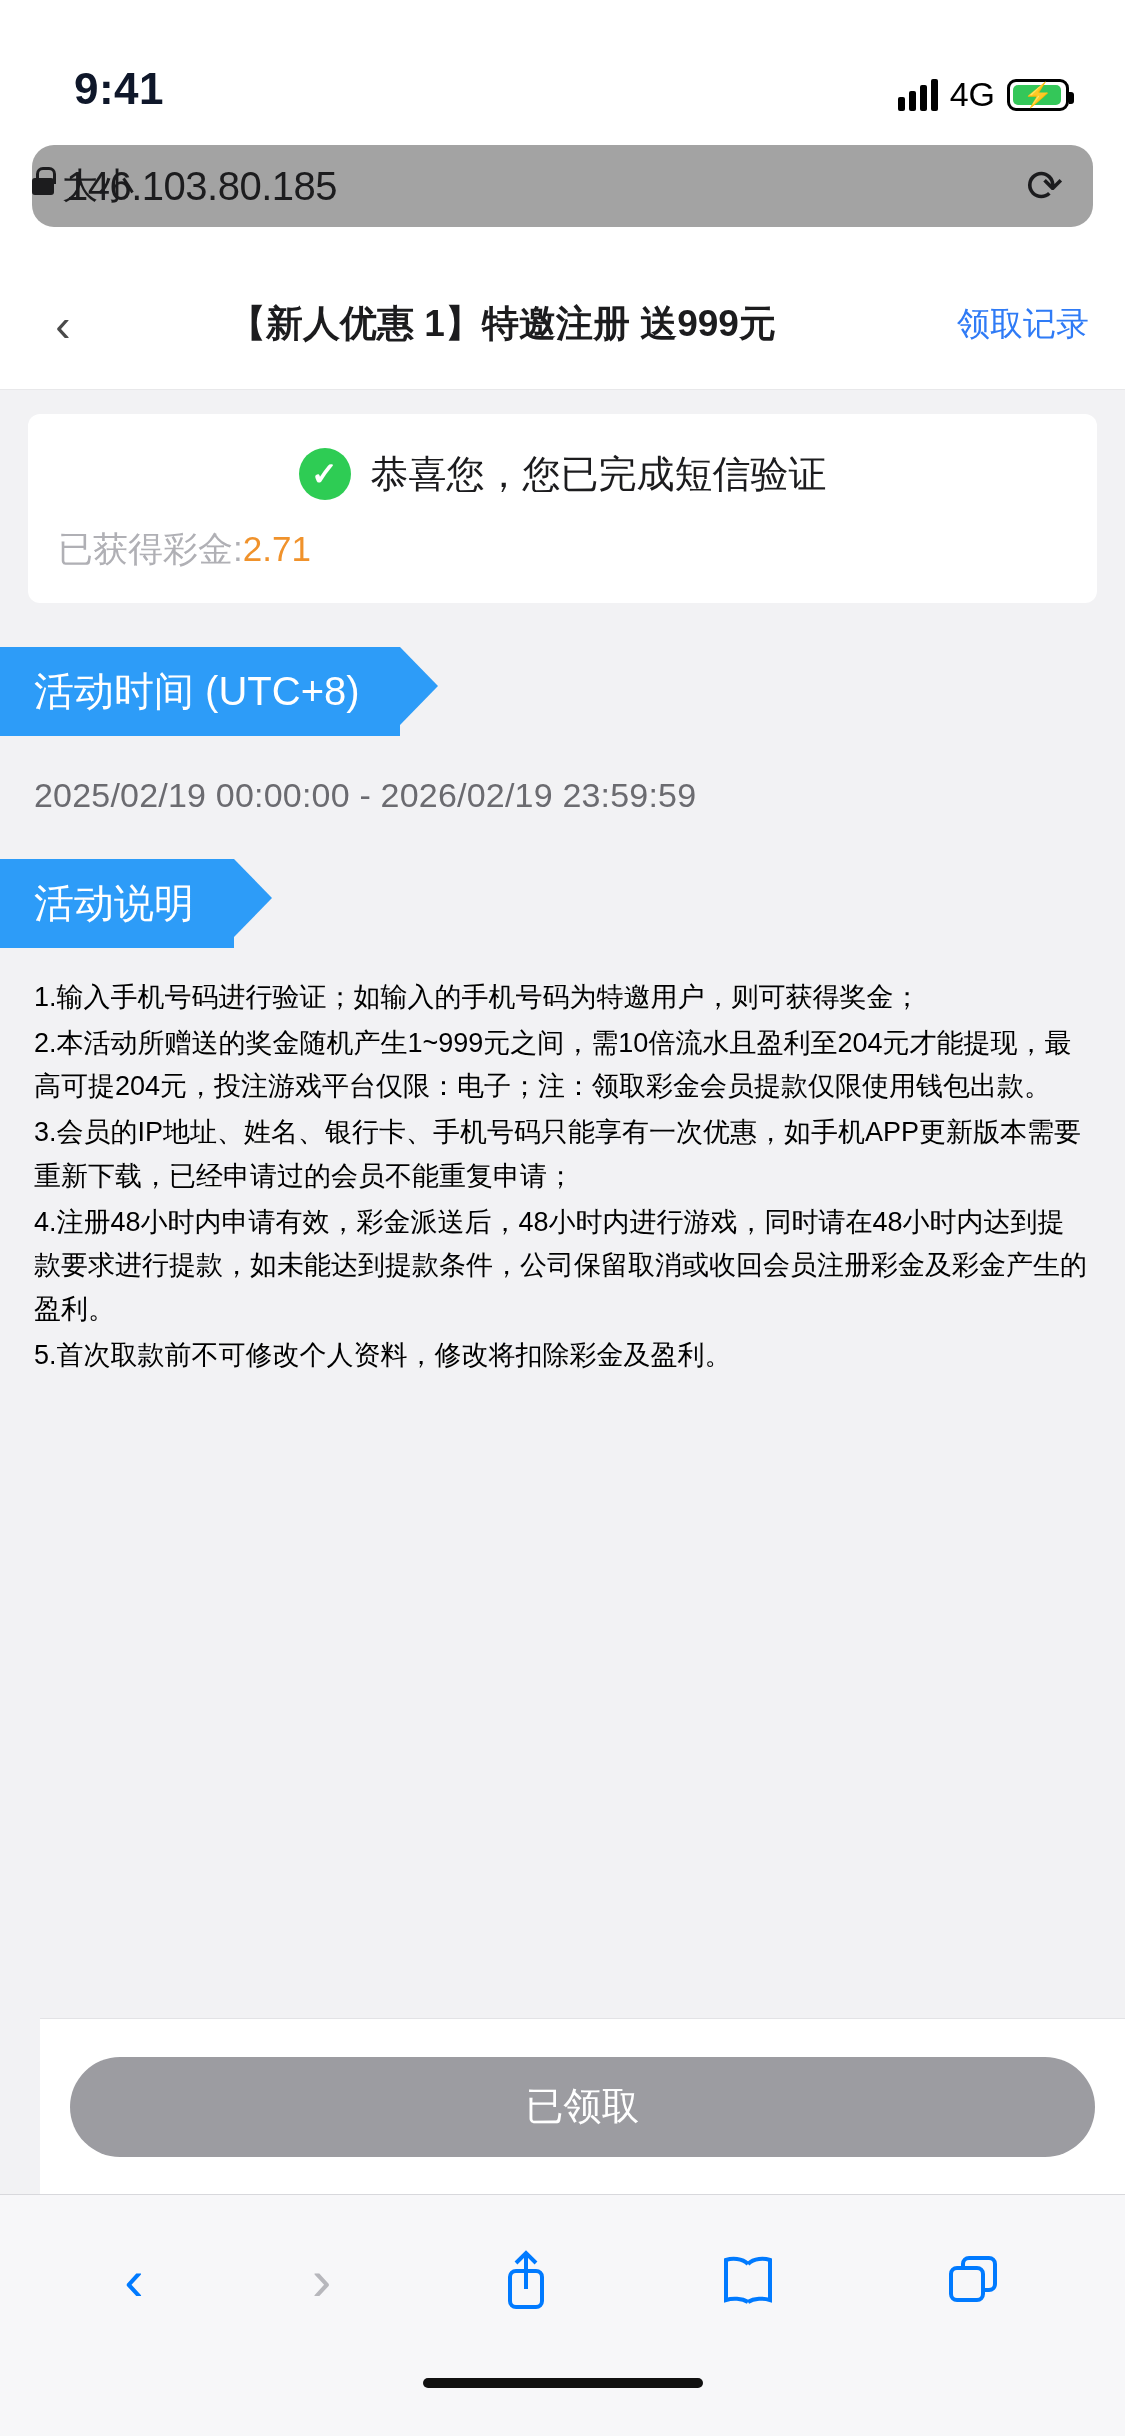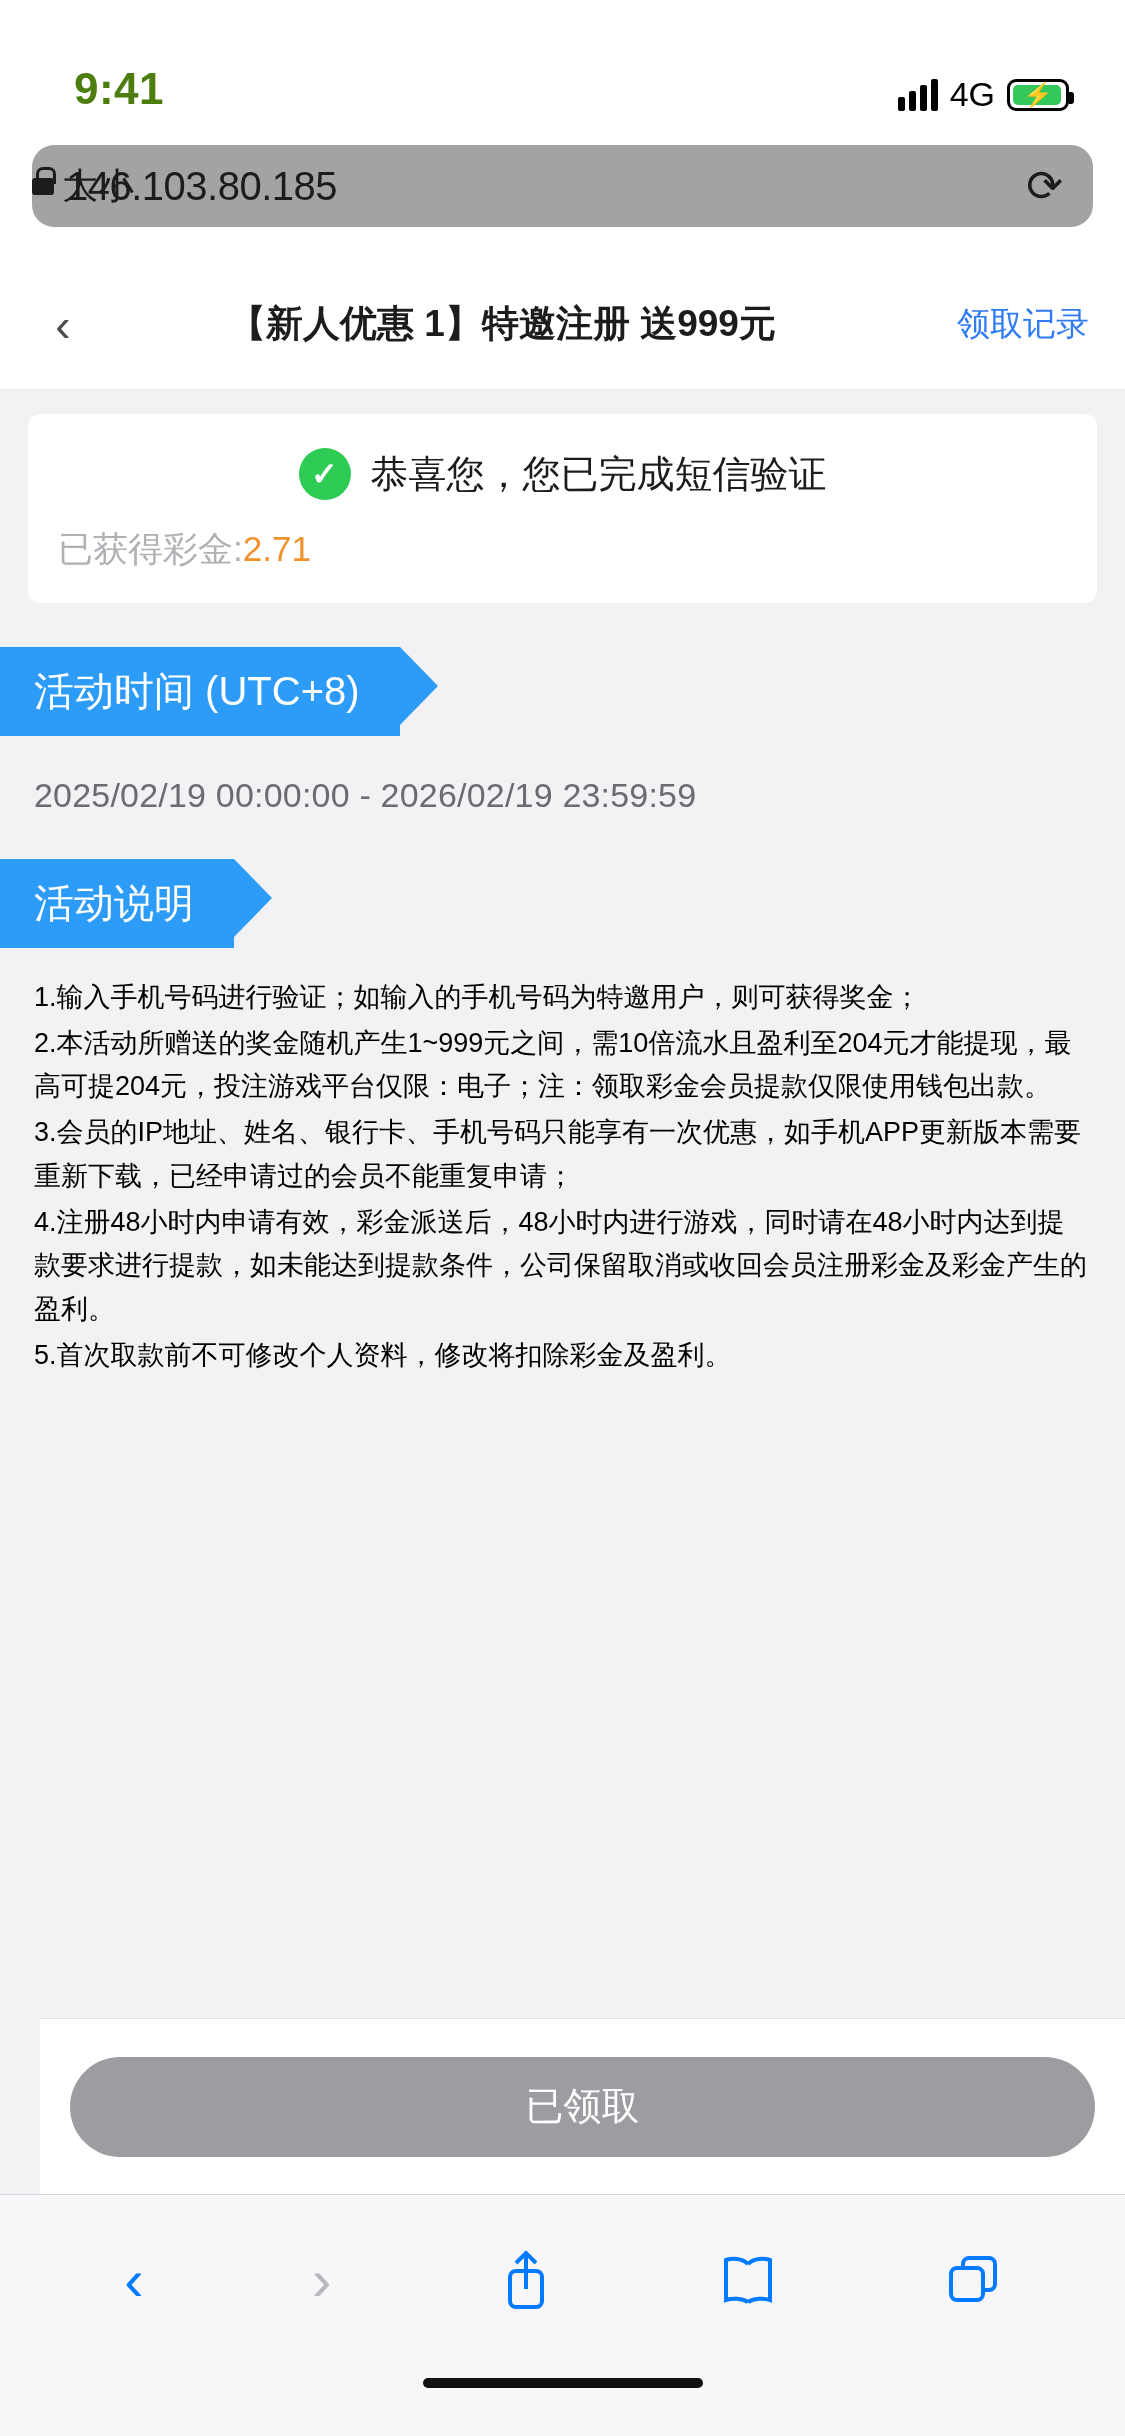--- a/index.html
+++ b/index.html
@@ -19,21 +19,21 @@
   
   .statusbar {
     height: 132px;
     flex: 0 0 132px;
     background: #ffffff;
     display: flex; align-items: flex-end;
     padding: 0 56px 18px 56px;
     justify-content: space-between;
   }
   .status-time {
-    font-size: 44px; font-weight: bold; color: #4d7c0f;
+    font-size: 44px; font-weight: bold; color: #0f172a;
     letter-spacing: 0.5px;
     margin-left: 18px;
   }
   .status-right { display: flex; align-items: center; gap: 8px; }
   .signal { display: flex; align-items: flex-end; gap: 4px; height: 32px; }
   .signal i { display: block; width: 7px; background: #000; border-radius: 2px; }
   .signal i:nth-child(1) { height: 14px; }
   .signal i:nth-child(2) { height: 20px; }
   .signal i:nth-child(3) { height: 26px; }
   .signal i:nth-child(4) { height: 32px; }

